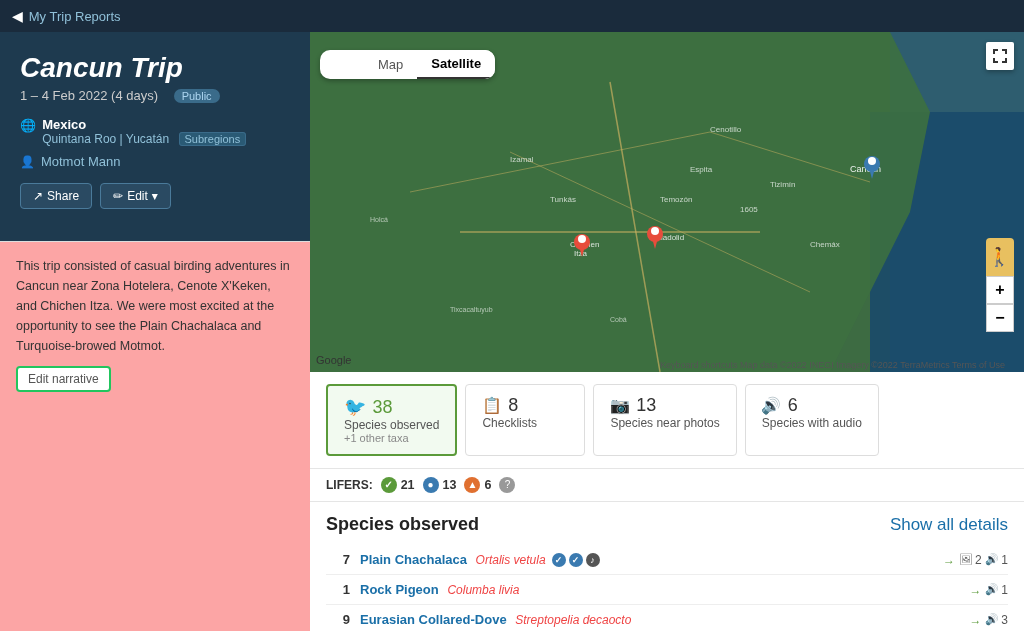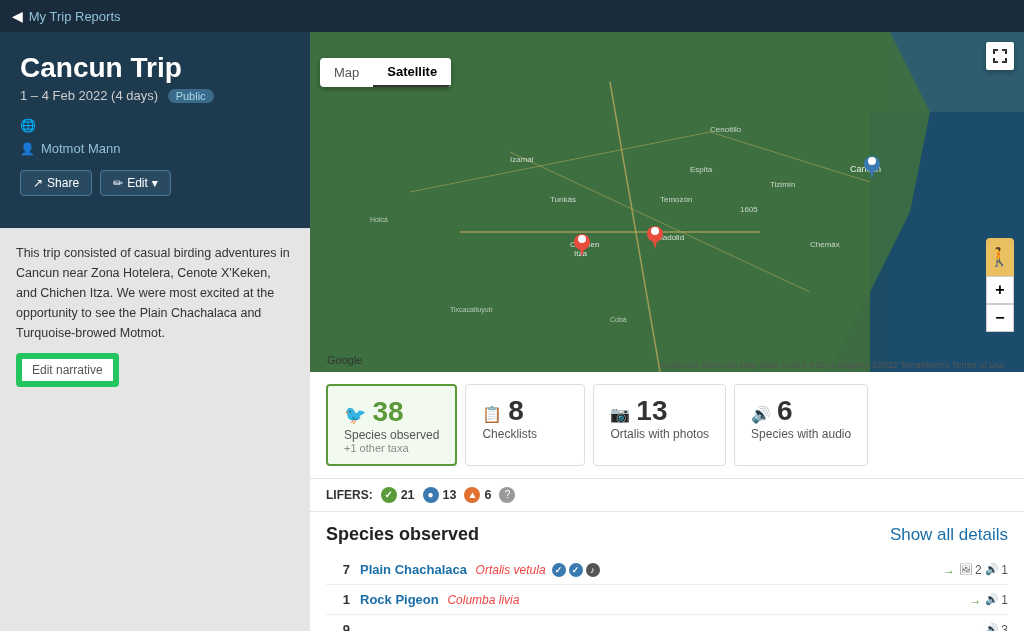--- a/index.html
+++ b/index.html
@@ -41,35 +41,36 @@
     .sidebar-top {
       padding: 20px 20px 16px 20px;
       flex-grow: 0;
     }
 
     .trip-title {
       font-size: 28px;
       font-weight: bold;
       color: #fff;
       margin-bottom: 4px;
+      font-style: italic;
     }
 
     .trip-dates {
       font-size: 13px;
       color: #ccc;
       margin-bottom: 14px;
     }
 
     .trip-dates .public-badge {
       background: #3a6b8a;
       color: #acd5f0;
       border-radius: 10px;
       padding: 1px 8px;
       font-size: 11px;
-      margin-left: 6px;
+      margin-left: 12px;
     }
 
     .location-row {
       display: flex;
       align-items: flex-start;
       margin-bottom: 8px;
       font-size: 12px;
       color: #90c0d8;
     }
     .location-row .loc-icon {
@@ -123,34 +124,34 @@
       border-radius: 4px;
       padding: 5px 12px;
       font-size: 12px;
       cursor: pointer;
       display: flex;
       align-items: center;
       gap: 4px;
     }
 
     .sidebar-narrative {
-      background: #e5e5e5;
+      background: #fca5a5;
       color: #333;
       padding: 14px 16px;
       font-size: 12.5px;
       line-height: 1.6;
       border-top: 1px solid #ddd;
       flex-grow: 1;
     }
 
     .edit-narrative-btn {
       display: inline-block;
       margin-top: 10px;
       background: #fff;
-      border: 6px solid #22c55e;
+      border: 2px solid #22c55e;
       color: #555;
       border-radius: 4px;
       padding: 4px 10px;
       font-size: 12px;
       cursor: pointer;
     }
 
     
     .content-area {
       flex: 1;
@@ -164,28 +165,29 @@
     .map-container {
       position: relative;
       height: 340px;
       flex-shrink: 0;
       background: #4a7a4a;
       overflow: hidden;
     }
 
     .map-controls {
       position: absolute;
-      top: 26px;
+      top: 18px;
       left: 10px;
       display: flex;
       background: #fff;
-      border-radius: 4px;
+      border-radius: 10px;
       overflow: hidden;
       box-shadow: 0 2px 5px rgba(0,0,0,0.3);
       z-index: 10;
+      padding-left: 44px;
     }
     .map-tab {
       padding: 6px 14px;
       font-size: 13px;
       cursor: pointer;
       border: none;
       background: transparent;
     }
     .map-tab.active {
       background: #fff;
@@ -252,21 +254,21 @@
       z-index: 10;
       display: flex;
       align-items: center;
       justify-content: center;
       font-size: 18px;
     }
 
     .google-credit {
       position: absolute;
       bottom: 6px;
-      left: 17px;
+      left: 6px;
       font-size: 11px;
       color: #333;
       z-index: 10;
     }
 
     .map-terms {
       position: absolute;
       bottom: 2px;
       right: 19px;
       font-size: 9px;
@@ -290,22 +292,22 @@
       padding: 10px 16px;
       min-width: 120px;
     }
 
     .stat-card.highlighted {
       border: 2px solid #5b9a3a;
       background: #f2faf0;
     }
 
     .stat-number {
-      font-size: 28px;
-      font-weight: bold;
+      font-size: 18px;
+      font-weight: normal;
       color: #333;
     }
 
     .stat-card.highlighted .stat-number {
       color: #5b9a3a;
     }
 
     .stat-label {
       font-size: 12px;
       color: #555;
@@ -485,20 +487,29 @@
 
       <div class="trip-title">Cancun Trip</div>
 
       <div class="trip-dates">
         <span>1 – 4 Feb 2022 (4 days)</span>
         <span class="public-badge">Public</span>
       </div>
 
       <div class="location-row">
         <span class="loc-icon">🌐</span>
+        <div>
+          <div>
+            <span class="location-name" style="cursor:pointer;">Mexico</span>
+          </div>
+          <div class="location-sub">
+            <span>Quintana Roo | Yucatán</span>
+            <span class="subregion-badge">Subregions</span>
+          </div>
+        </div>
       </div>
 
       <div class="user-row">
         <span class="user-icon">👤</span>
         <span class="user-name" style="cursor:pointer; color:#90c0d8;">Motmot Mann</span>
       </div>
 
       <div class="action-buttons">
         <button class="btn">
           <span>↗</span>
@@ -612,21 +623,21 @@
           <span class="stat-number">8</span>
         </div>
         <div class="stat-label">Checklists</div>
       </div>
 
       <div class="stat-card">
         <div style="display:flex; align-items:baseline; gap:6px;">
           <span style="color:#3a7ab0; font-size:16px;">📷</span>
           <span class="stat-number">13</span>
         </div>
-        <div class="stat-label">Ortalis with photos</div>
+        <div class="stat-label">Species near photos</div>
       </div>
 
       <div class="stat-card">
         <div style="display:flex; align-items:baseline; gap:6px;">
           <span style="color:#555; font-size:16px;">🔊</span>
           <span class="stat-number">6</span>
         </div>
         <div class="stat-label">Species with audio</div>
       </div>
     </div>
@@ -682,20 +693,24 @@
           </span>
           <span class="species-icons"></span>
           <span class="species-right">
             <span class="arrow-icon">→</span>
             <span class="count-badge"><span class="mini-icon">🔊</span>1</span>
           </span>
         </li>
 
         <li class="species-row">
           <span class="species-count">9</span>
+          <span>
+            <a class="species-name">Eurasian Collared-Dove</a>
+            <span class="species-latin">Streptopelia decaocto</span>
+          </span>
           <span class="species-icons"></span>
           <span class="species-right">
             <span class="arrow-icon">→</span>
             <span class="count-badge"><span class="mini-icon">🔊</span>3</span>
           </span>
         </li>
 
       </ul>
     </div>
 

